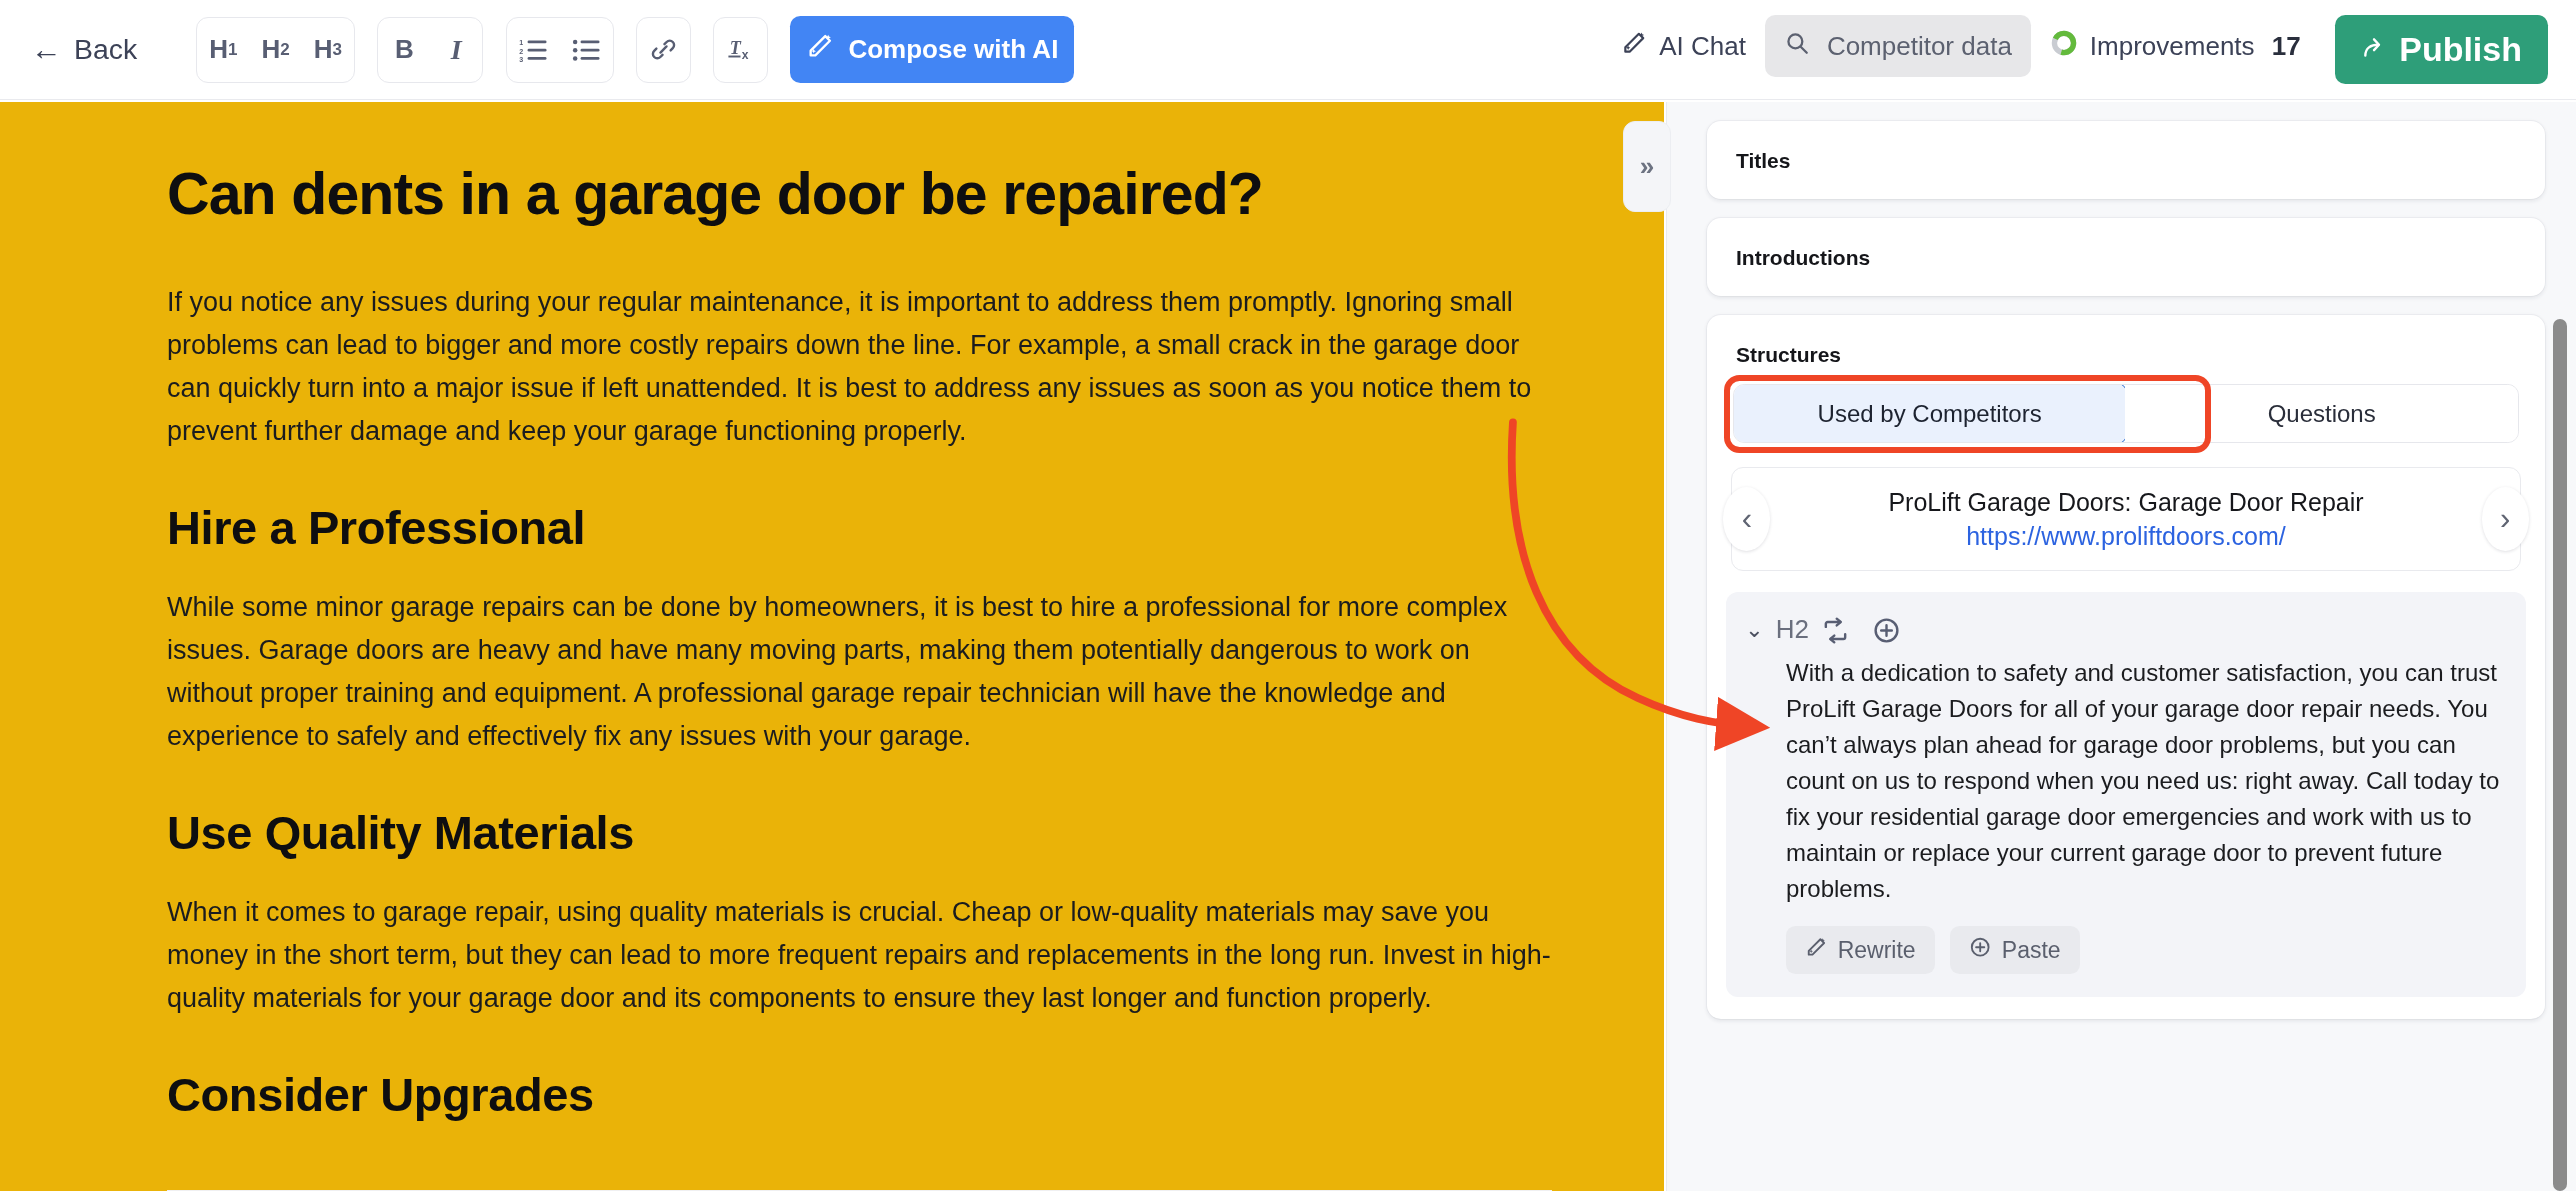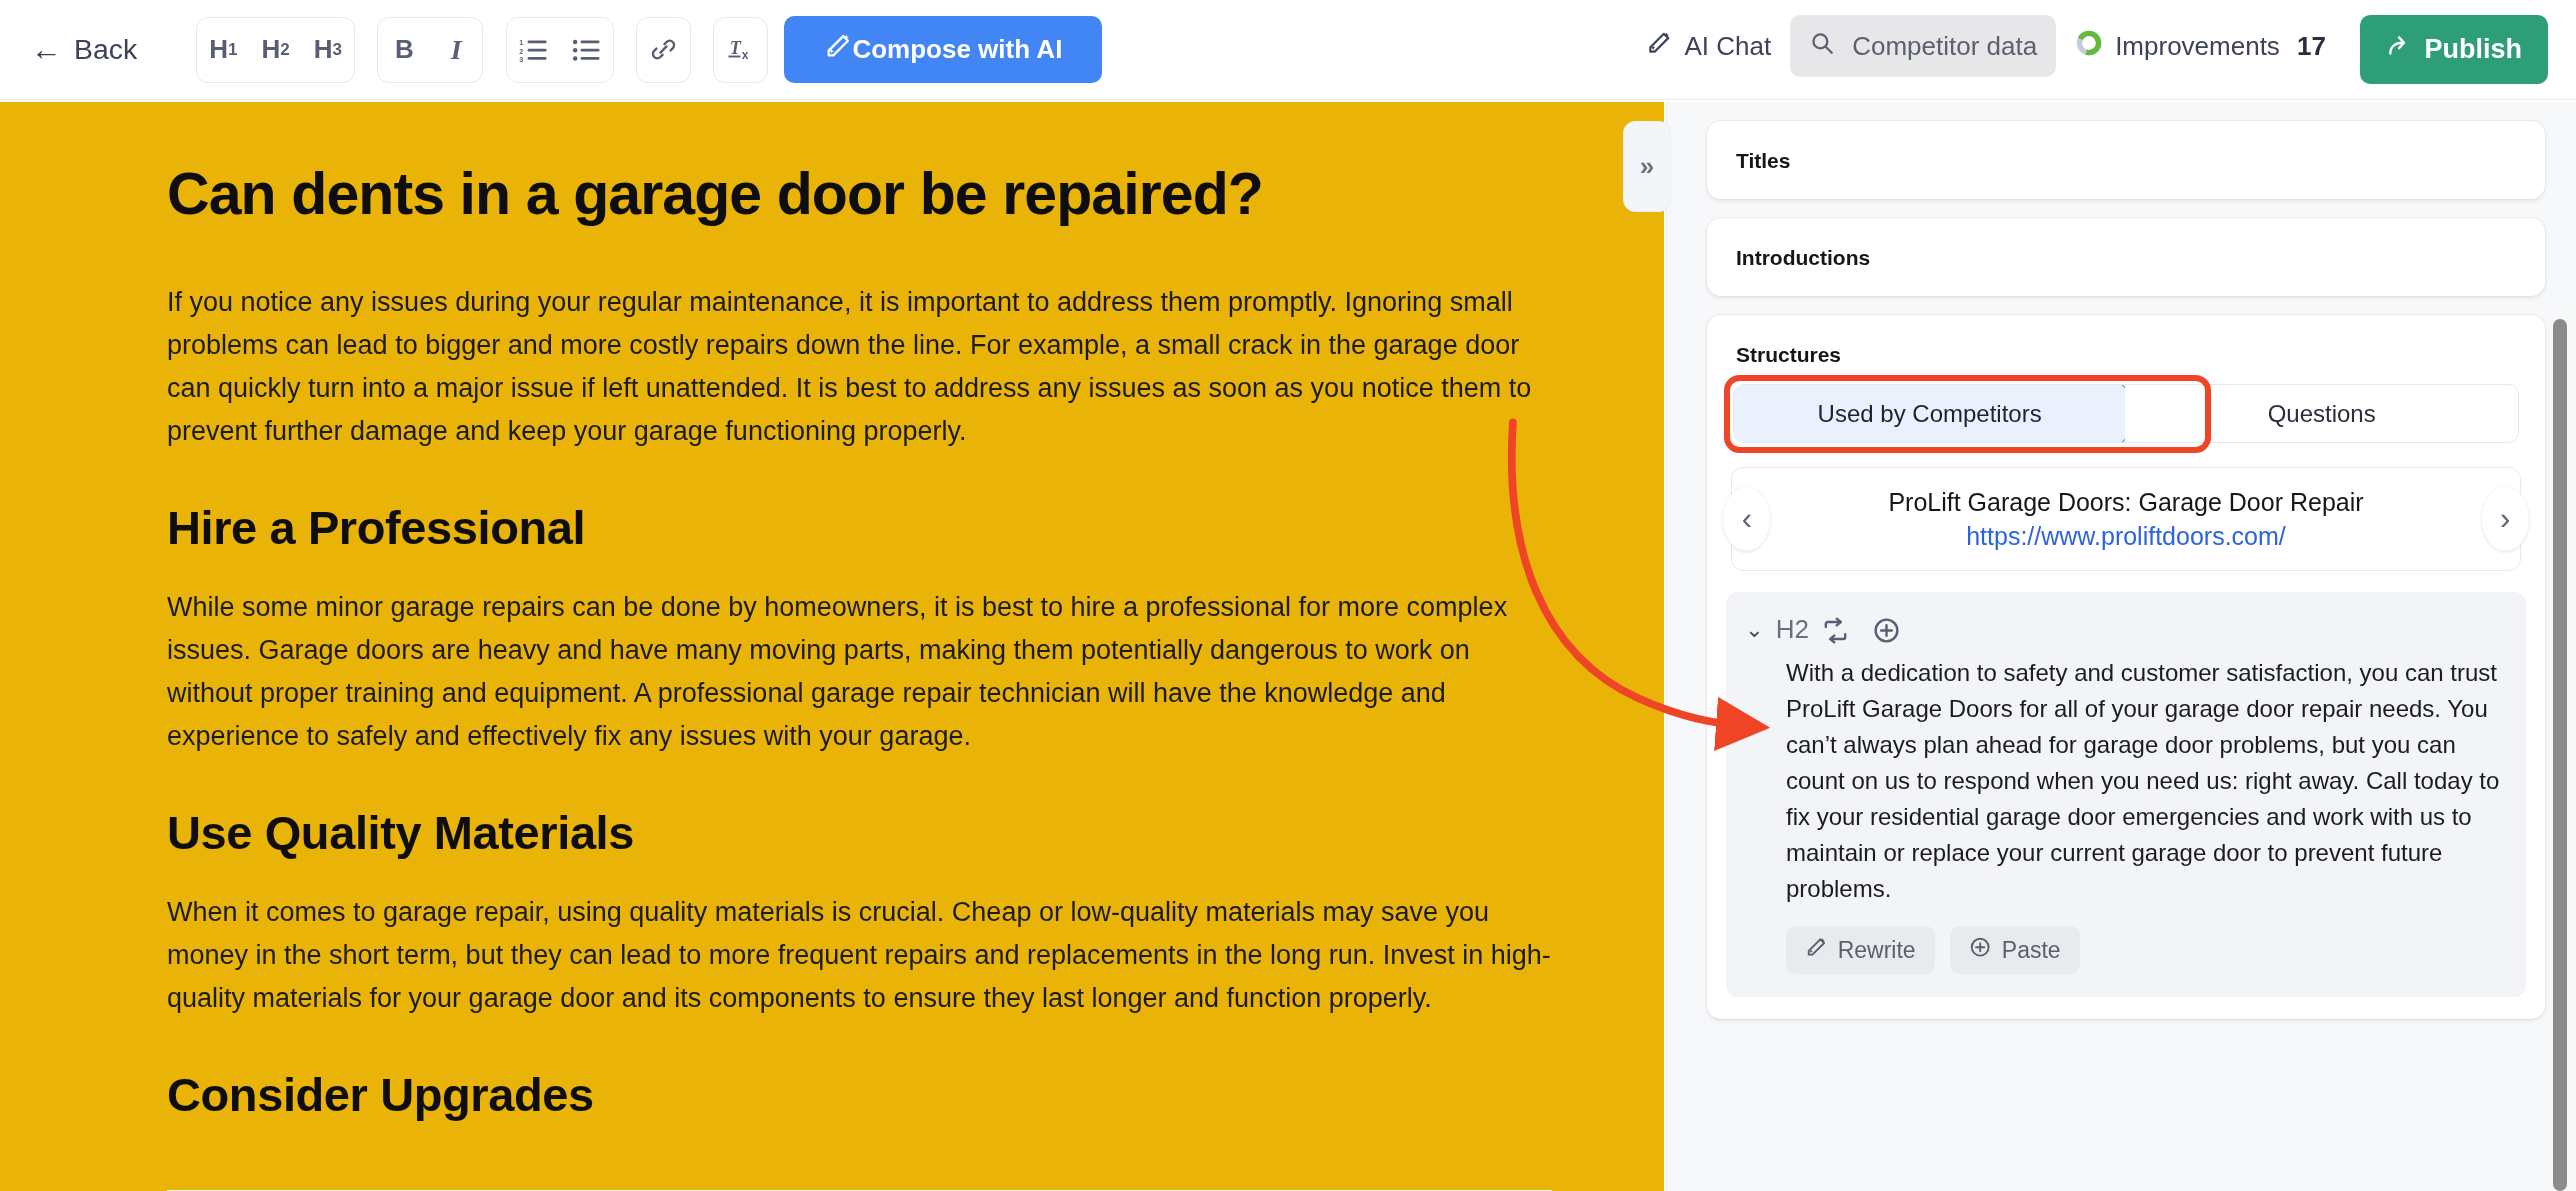--- a/index.html
+++ b/index.html
@@ -36,46 +36,46 @@
     display: flex; align-items: center; justify-content: center;
     height: 62px; min-width: 52px; padding: 0 12px;
     color: #585e73; font-size: 26px; font-weight: 700;
     cursor: pointer; background: transparent;
   }
   .tbtn .sub { font-size: 17px; font-weight: 700; }
   .tbtn.italic { font-style: italic; font-family: "Liberation Serif", serif; font-size: 28px; font-weight:600;}
   .tbtn svg { display: block; }
 
   .compose-btn {
-    margin-left: 16px;
-    height: 67px; padding: 0 40px;
+    margin-left: 22px;
+    height: 67px; padding: 0 16px;
     background: #4285f4; color: #fff;
     border-radius: 10.3px;
-    display: flex; align-items: center; 
+    display: flex; align-items: center; gap: 14px;
     font-size: 26px; font-weight: 700; cursor: pointer;
   }
 
   .toolbar-right {
     margin-left: auto; margin-right: 28px;
     display: flex; align-items: flex-start; gap: 0;
   }
   .tr-item {
     display: flex; align-items: center; gap: 12px;
     font-size: 26px; color: #3c4257; cursor: pointer;
     padding: 0 19px; height: 62px; border-radius: 10.3px;
   }
   .tr-item.pill { background: #e7e7e9; color:#5c6170;gap:17px; }
   .tr-item .count { font-weight: 700; color: #2a2f3d; margin-left: 5.2px;}
   .publish-btn {
     margin-left: 15.5px;
     height: 69px; padding: 0 26px;
     background: #2e9e79; color: #fff;
     border-radius: 10.3px;
     display: flex; align-items: center; gap: 12px;
-    font-size: 27px; font-weight: 700; cursor: pointer;
+    font-size: 34px; font-weight: 700; cursor: pointer;
   }
 
   
   .editor {
     position: absolute; top: 102px; left: 0;
     width: 1664px; height: 1090px;
     background: #eab308;
     padding: 34px 112px 0 167px;
     overflow: hidden;
   }

